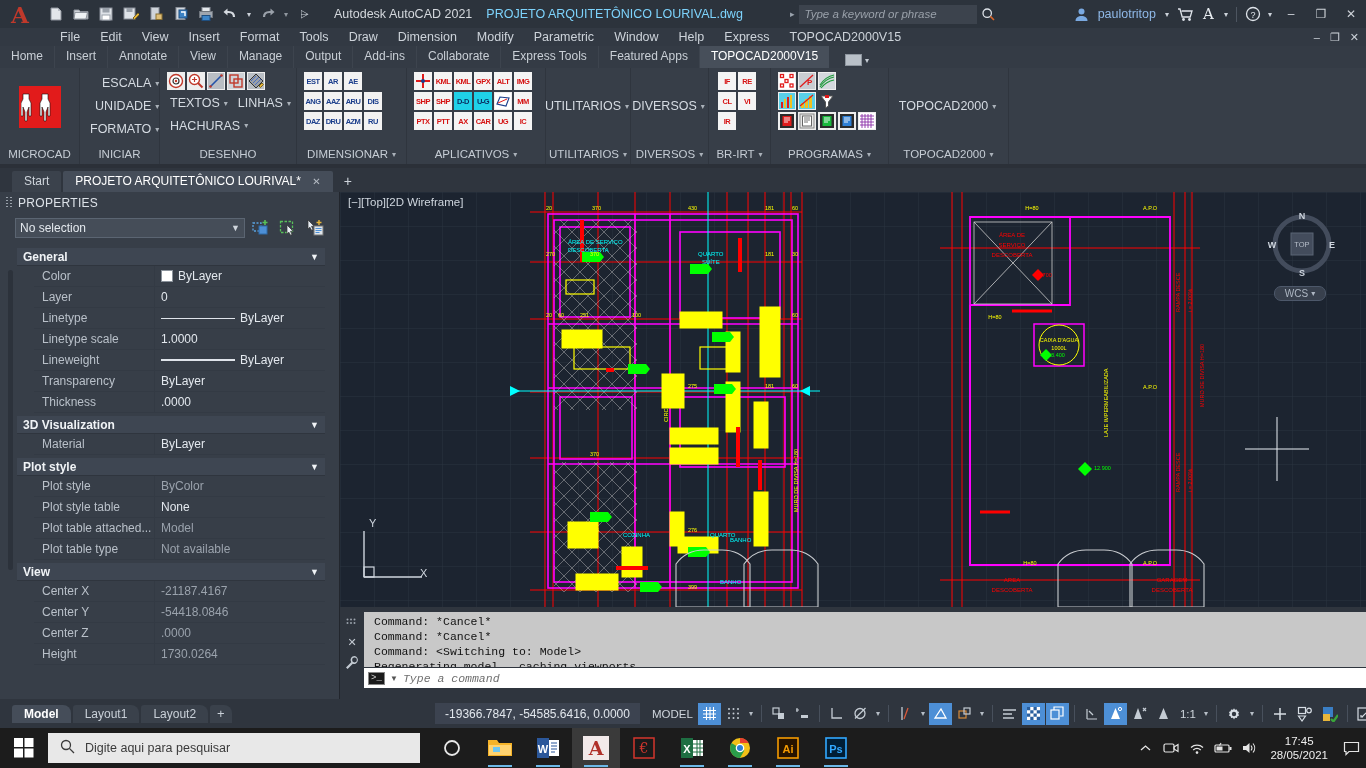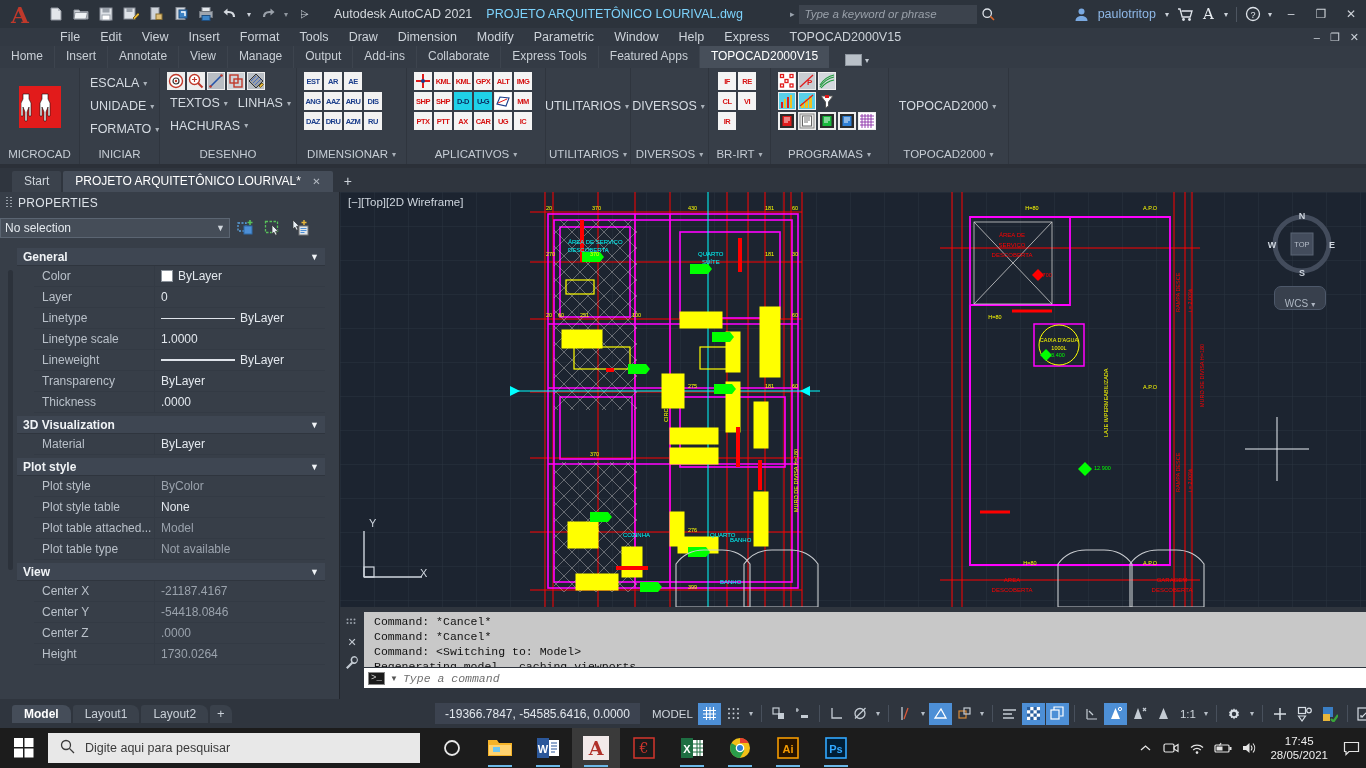--- a/index.html
+++ b/index.html
@@ -77,21 +77,21 @@
     background:#373e48; display:flex; align-items:stretch;
   }
   .panel { position:relative; display:flex; flex-direction:column; border-right:1px solid #2f353e; }
   .panel-body { flex:1; display:flex; align-items:center; padding:2px 6px; }
   .panel-title {
     height:19px; line-height:19px; text-align:center; color:#c5ccd4; font-size:11.5px;
     background:#373e48; white-space:nowrap;
   }
   .dd-caret { display:inline-block; margin-left:4px; color:#aab1b9; font-size:8px; vertical-align:middle; }
   .textbtn {
-    color:#d5dbe2; font-size:12.5px; padding:1px 6px 1px 4px; white-space:nowrap; line-height:20px;
+    color:#d5dbe2; font-size:12.5px; padding:1px 6px 1px 4px; white-space:nowrap; line-height:20px;text-align:right;
   }
   .col { display:flex; flex-direction:column; justify-content:center; }
   .row { display:flex; align-items:center; }
   .sq {
     width:18px; height:18px; margin:1px; display:flex; align-items:center; justify-content:center;
     font-size:7.5px; font-weight:bold; font-family:"Liberation Sans", sans-serif;
     letter-spacing:-0.5px;
   }
   .sqW { background:#f2f2f2; color:#1b3e8c; }
   .sqR { background:#f4f4f4; color:#d61414; }
@@ -119,21 +119,21 @@
   .props-head {
     height:22px; display:flex; align-items:center; padding-left:6px;
     color:#dde2e8; font-size:12px; letter-spacing:.3px;
   }
   .grip { width:6px; height:12px; margin-right:6px;
     background:repeating-linear-gradient(to bottom,#9aa2ab 0 1px, transparent 1px 3px),
                repeating-linear-gradient(to bottom,#9aa2ab 0 1px, transparent 1px 3px);
     background-size:2px 100%,2px 100%;
     background-position:0 0,4px 0; background-repeat:no-repeat;
   }
-  .sel-row { display:flex; align-items:center; padding:3px 6px 5px 0; }
+  .sel-row { display:flex; align-items:center; padding:3px 6px 5px 15px; }
   .sel-combo {
     width:230px; height:20px; background:#454d58; border:1px solid #5b6572;
     color:#e4e9ee; font-size:12px; display:flex; align-items:center; padding:0 4px;
     justify-content:space-between;
   }
   .sel-combo .cv { font-size:12px; }
   .pbtn { width:22px; height:22px; margin-left:5px; display:flex; align-items:center; justify-content:center; }
   .ptable { position:absolute; left:17px; top:56px; width:308px; }
   .grp {
     background:#3e4652; color:#f0f3f6; font-size:12px; font-weight:bold;
@@ -156,23 +156,23 @@
   }
 
   
   .canvas {
     position:absolute; left:340px; top:192px; width:1026px; height:415px;
     background:#1c2430; overflow:hidden;
   }
   .vp-label { position:absolute; left:8px; top:4px; color:#cfd6de; font-size:11.5px; }
   .nav-cube { position:absolute; right:28px; top:16px; width:72px; height:72px; }
   .wcs {
-    position:absolute; right:40px; top:94px; width:52px; height:24px;
+    position:absolute; right:40px; top:94px; width:52px; height:15px;
     background:#38404d; border:1px solid #4d586a; border-radius:7px;
-    color:#aeb7c3; font-size:10px; display:flex; align-items:flex-end; justify-content:center; gap:3px;
+    color:#aeb7c3; font-size:10px; display:flex; align-items:center; justify-content:center; gap:3px;
   }
   .ucs-icon { position:absolute; left:12px; bottom:22px; }
   .crosshair { position:absolute; left:905px; top:225px; width:64px; height:64px; }
 
   
   .cmdwrap {
     position:absolute; left:340px; top:607px; width:1026px; height:92px; background:#2f353e;
   }
   .cmd-side {
     position:absolute; left:0; top:0; width:24px; height:92px; background:#2f353e;

